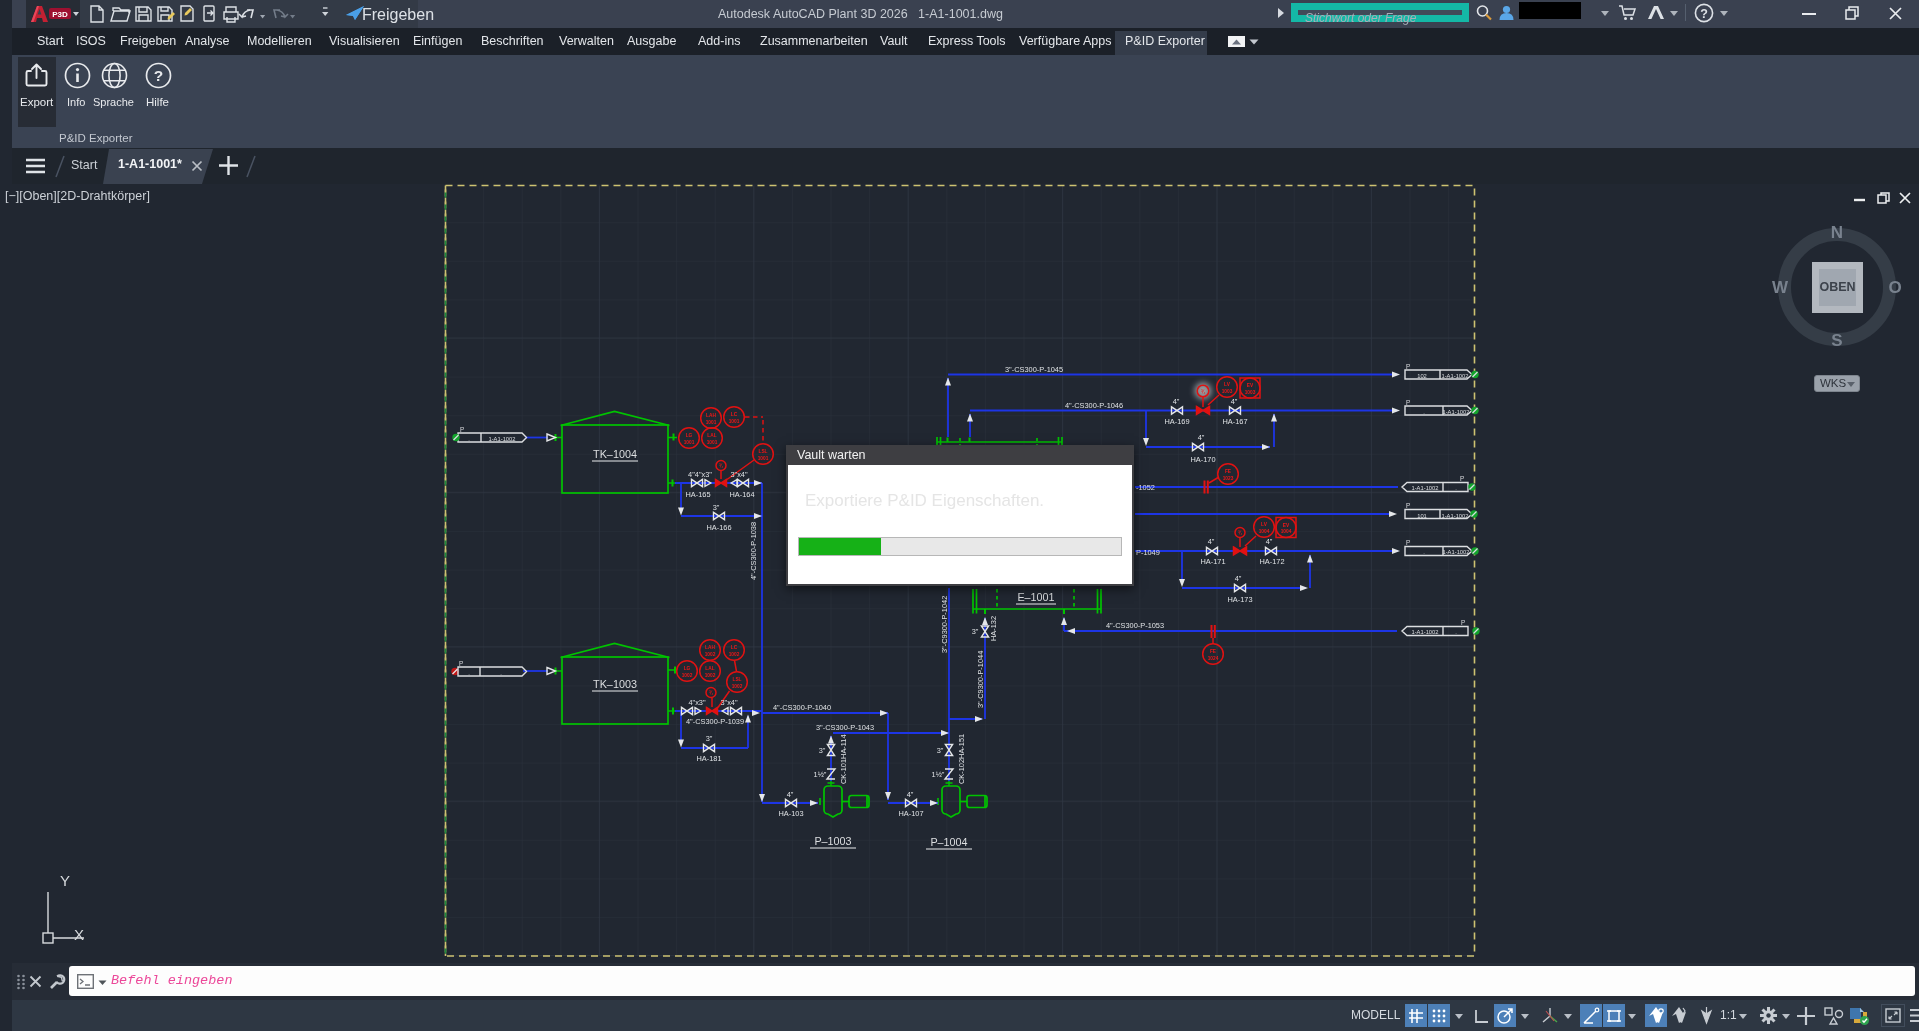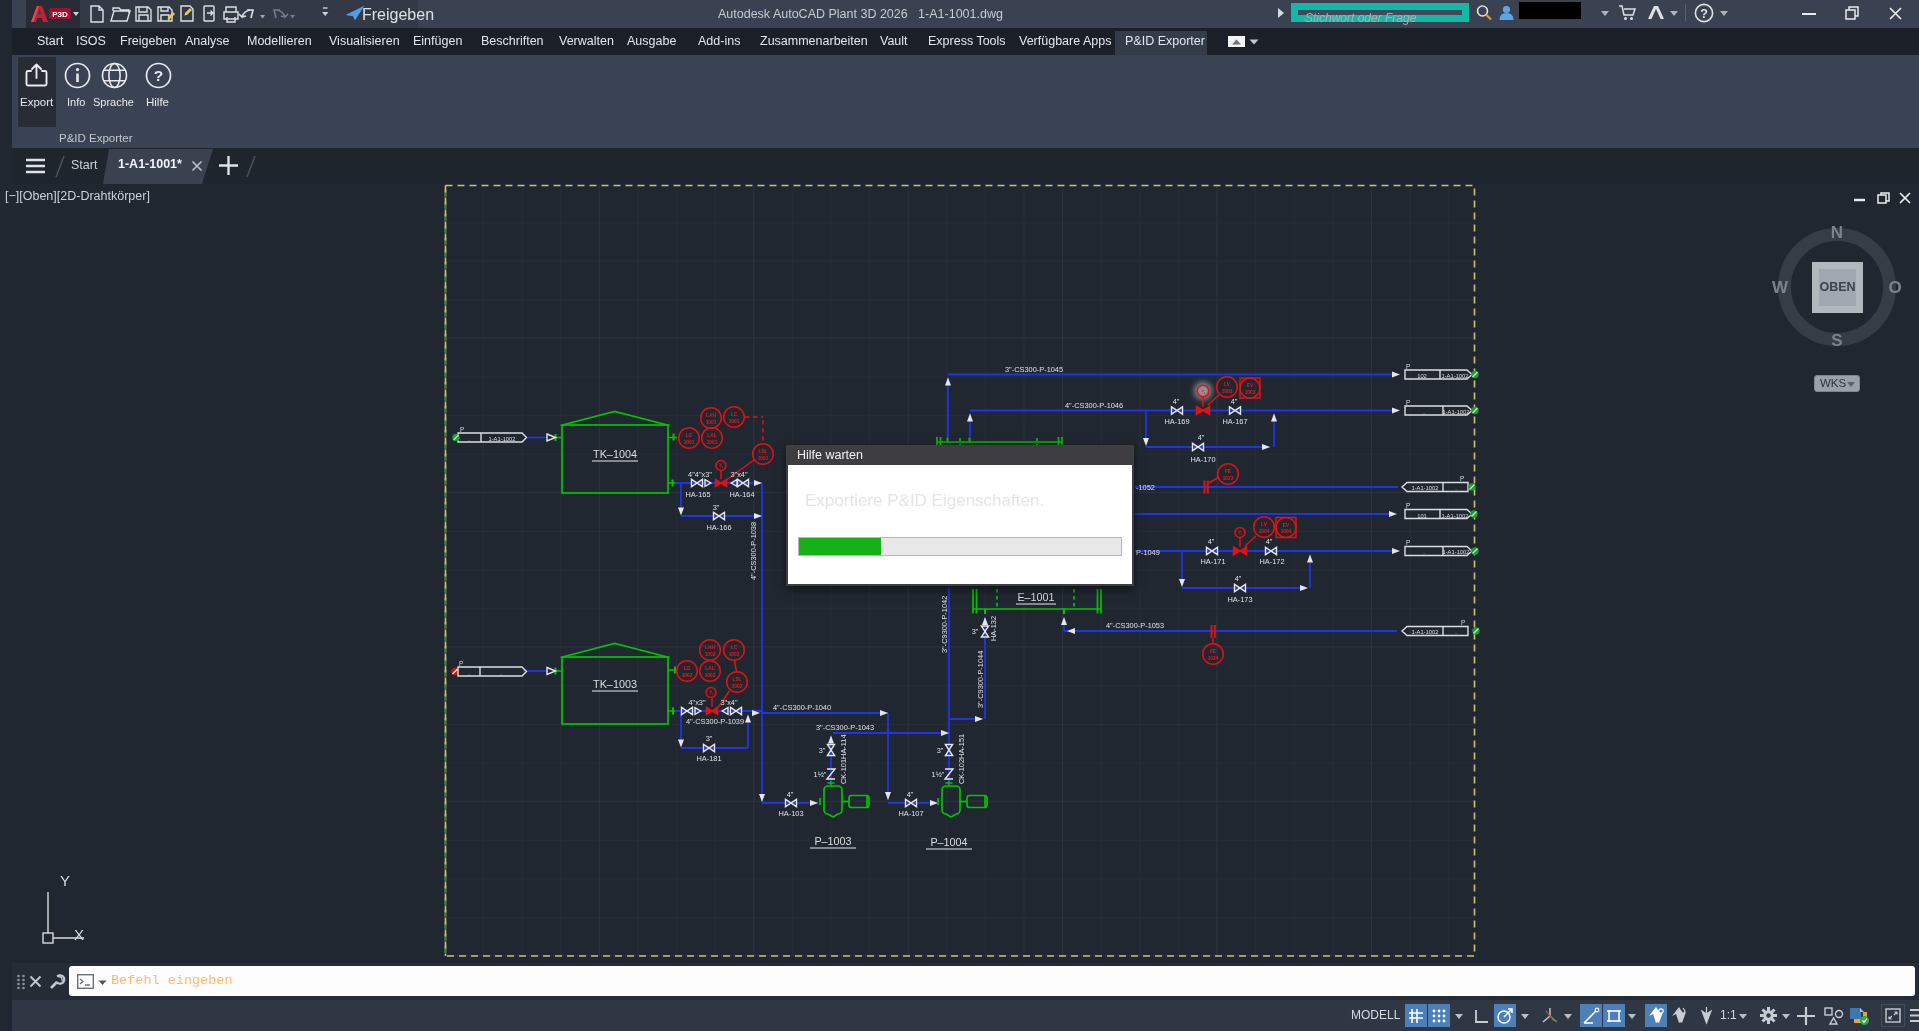--- a/index.html
+++ b/index.html
@@ -550,21 +550,21 @@
 <div class="abs" style="left:1770px;top:278px;width:20px;text-align:center;font-weight:bold;font-size:17px;color:#79828e">W</div>
 <div class="abs" style="left:1885px;top:278px;width:20px;text-align:center;font-weight:bold;font-size:17px;color:#79828e">O</div>
 
 <div class="abs" style="left:1814px;top:375px;width:46px;height:17px;background:#9aa1aa;border-radius:3px;border:1px solid #7e858e"></div>
 <span class="abs" style="left:1820px;top:377px;font-size:11.5px;color:#2e333b">WKS</span>
 <svg class="abs" style="left:1846px;top:381px" width="10" height="7" viewBox="0 0 10 7">
     <path d="M1,1 l4,5 4,-5 Z" fill="#5a616b"></path>
   </svg>
 
 <div class="abs" style="left:786px;top:445px;width:348px;height:141px;box-shadow:0 3px 10px rgba(0,0,0,0.55);background:#3e3e42">
-  <div style="height:20px;background:#3e3e42;color:#f2f2f2;font-size:12.5px;line-height:20px;padding-left:11px">Hilfe warten</div>
+  <div style="height:20px;background:#3e3e42;color:#f2f2f2;font-size:12.5px;line-height:20px;padding-left:11px">Vault warten</div>
   <div style="position:absolute;left:2px;top:20px;right:2px;bottom:2px;background:#fff"></div>
   <span class="abs" style="left:19px;top:46px;font-size:17px;color:#e5e5e5">Exportiere P&amp;ID Eigenschaften.</span>
   <div class="abs" style="left:12px;top:92px;width:324px;height:19px;background:#e8e8e8;border:1px solid #b7b7b7">
     <div style="width:82px;height:100%;background:#16b117"></div>
   </div>
 </div>
 
 <div class="bar" style="top:963px;height:37px;background:#262c36">
   <svg class="abs" style="left:4px;top:11px" width="10" height="16" viewBox="0 0 10 16">
       <g fill="#8a919b">
@@ -587,21 +587,21 @@
       <path d="M8.2,3.2 l4.2,1 1,4.2" fill="none" stroke="#c3c8ce" stroke-width="1.4"></path>
     </svg>
   <div class="abs" style="left:57px;top:3px;width:1846px;height:30px;background:#fdfdfd;border-radius:3px"></div>
   <svg class="abs" style="left:65px;top:11px" width="17" height="15" viewBox="0 0 17 15">
       <rect x="0.7" y="0.7" width="15.6" height="13.6" fill="none" stroke="#6e7277" stroke-width="1.4"></rect>
       <path d="M3,5 l3,2.5 -3,2.5 M8,11 h5" stroke="#6e7277" stroke-width="1.3" fill="none"></path>
     </svg>
   <svg class="abs" style="left:86px;top:17px" width="9" height="6" viewBox="0 0 9 6">
       <path d="M0.5,0.5 l4,4.5 4,-4.5 Z" fill="#4f5459"></path>
     </svg>
-  <span class="abs" style="left:99px;top:10px;font-size:13.5px;color:#fdba74;font-family:'Liberation Mono',monospace">Befehl eingeben</span>
+  <span class="abs" style="left:99px;top:10px;font-size:13.5px;font-style:italic;color:#ec4899;font-family:'Liberation Mono',monospace">Befehl eingeben</span>
 </div>
 
 <div class="bar" style="top:1000px;height:31px;background:#2e3743">
   <span class="abs" style="left:1339px;top:8px;font-size:12px;color:#d5dae0">MODELL</span>
   <div class="abs" style="left:1393px;top:4px;width:22px;height:23px;background:#4d80b8"></div>
   <svg class="abs" style="left:1396px;top:8px" width="16" height="16" viewBox="0 0 16 16">
       <path d="M4,1 V15 M9,1 V15 M1,5 H15 M1,10 H15" stroke="#fff" stroke-width="1.6"></path>
     </svg>
   <div class="abs" style="left:1416px;top:4px;width:22px;height:23px;background:#4d80b8"></div>
   <svg class="abs" style="left:1419px;top:8px" width="16" height="16" viewBox="0 0 16 16">

